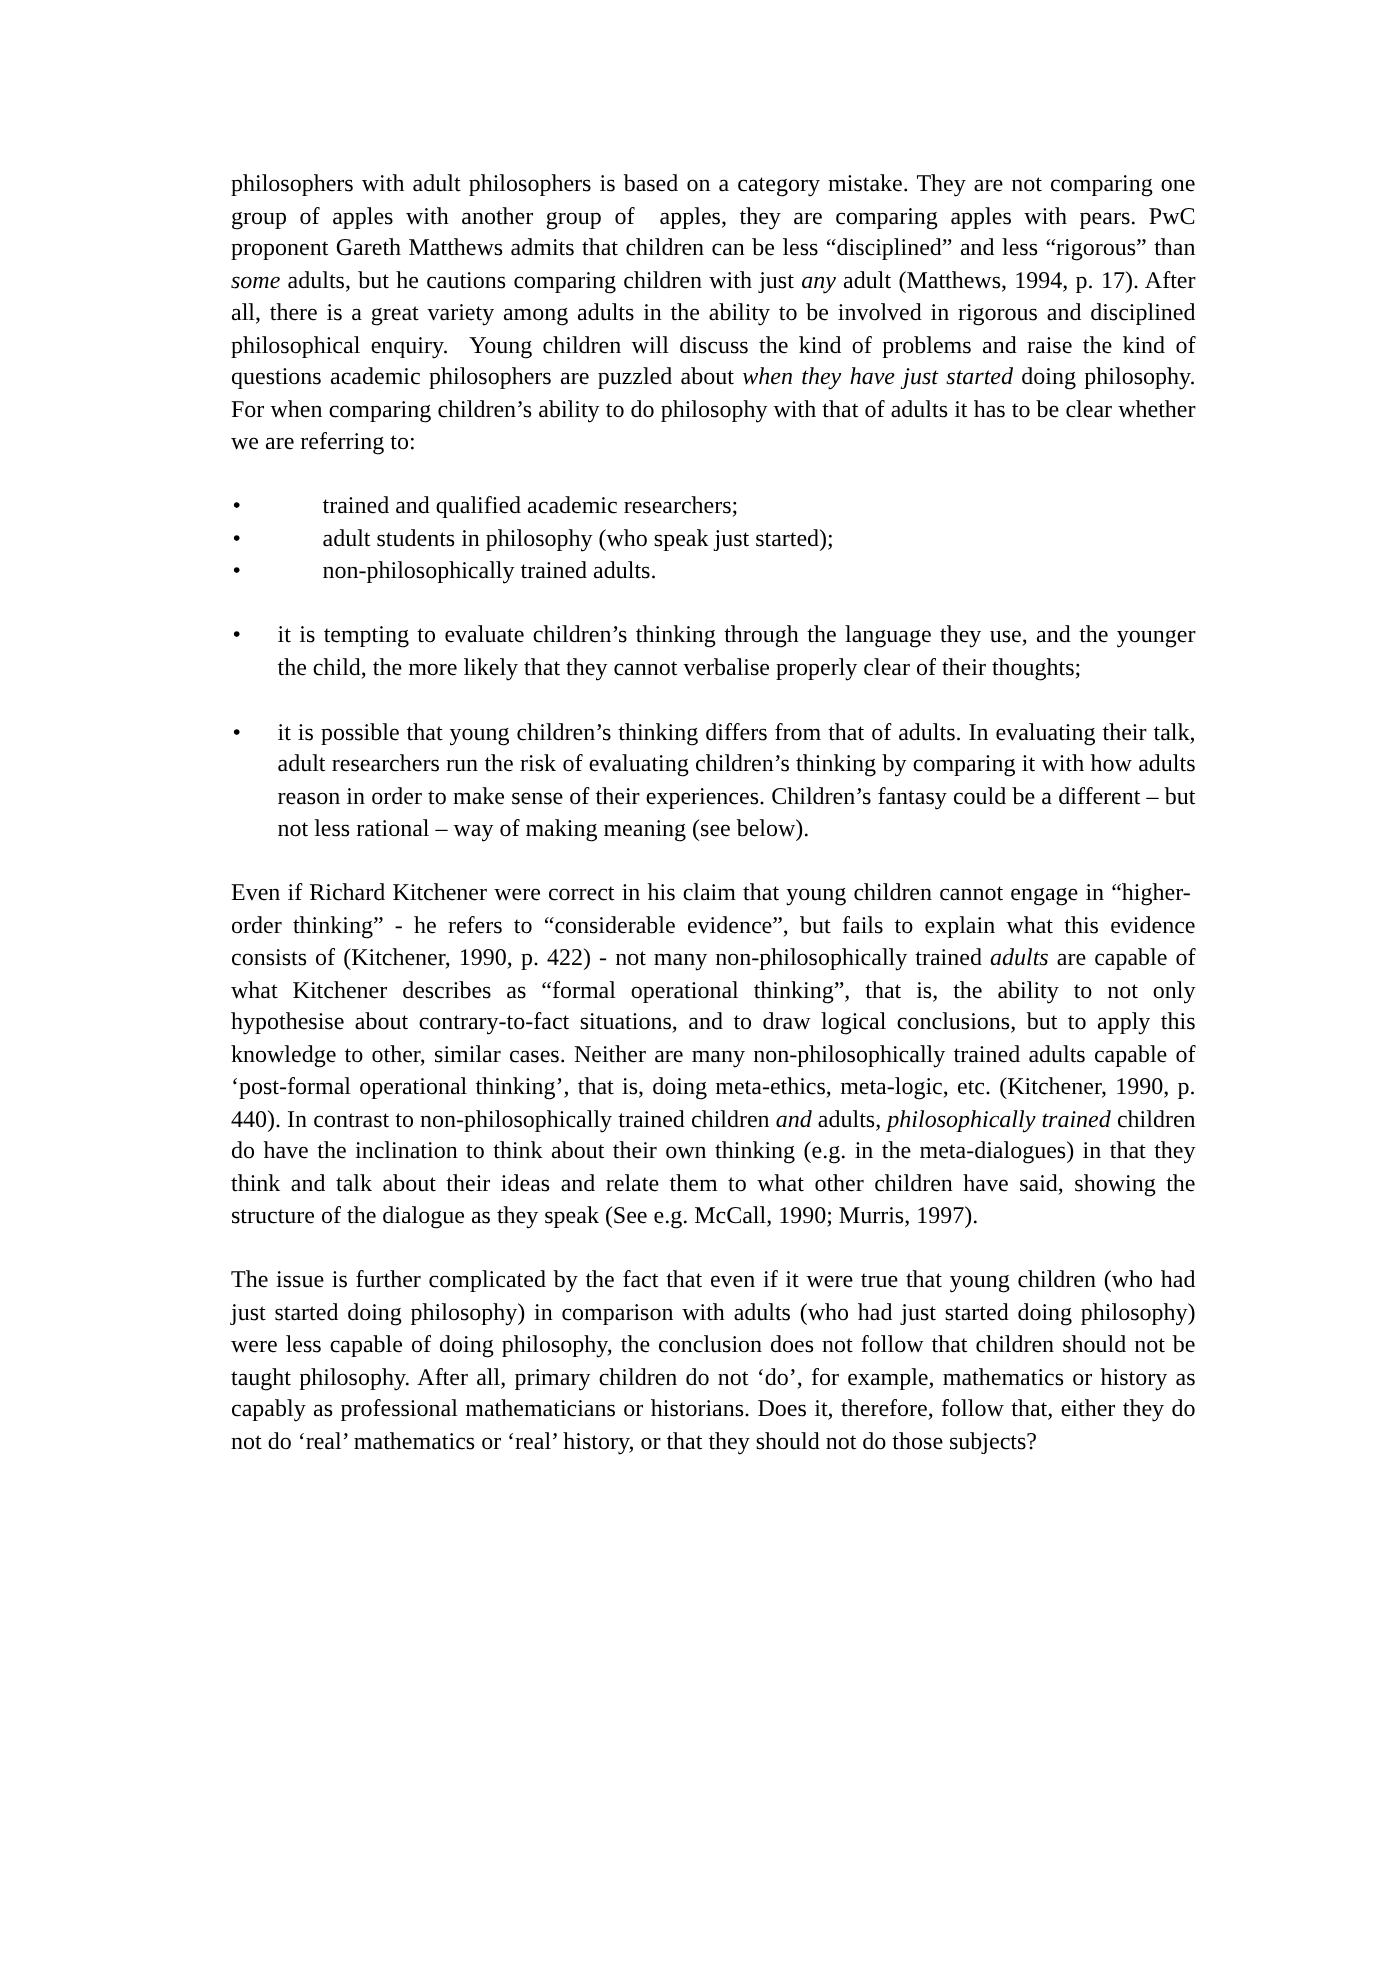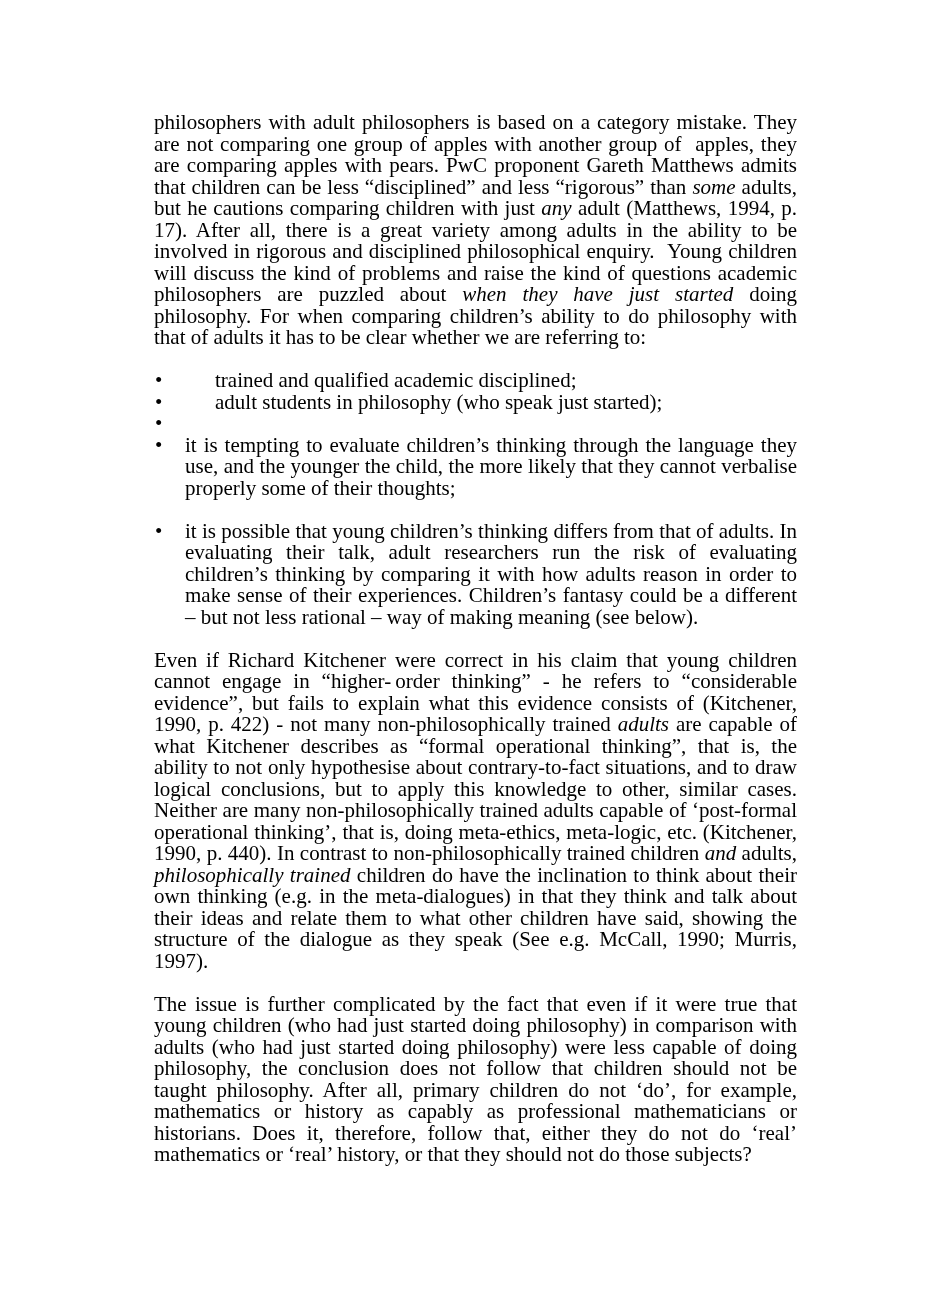--- a/index.html
+++ b/index.html
@@ -14,21 +14,21 @@
     background: #ffffff;
     overflow: hidden;
     font-family: "Liberation Serif", "DejaVu Serif", serif;
     color: #000000;
   }
   .content {
     position: absolute;
     left: 154px;
     top: 112px;
     width: 643px;
-    font-size: 21px;
+    font-size: 16px;
     line-height: 21.5px;
     text-align: justify;
   }
   .para {
     margin: 0 0 21.5px 0;
   }
   .italic {
     font-style: italic;
   }
   ul.doc-list {
@@ -63,36 +63,37 @@
 <body>
 
 <div class="page">
   <div class="content">
 
     <p class="para"><span>philosophers with adult philosophers is based on a category mistake. They are not comparing one group of apples with another group of &nbsp;apples, they are comparing apples with pears. PwC proponent Gareth Matthews admits that children can be less “disciplined” and less “rigorous” than </span><span class="italic">some</span><span> adults, but he cautions comparing children with just </span><span class="italic">any</span><span> adult (Matthews, 1994, p. 17). After all, there is a great variety among adults in the ability to be involved in rigorous and disciplined philosophical enquiry. &nbsp;Young children will discuss the kind of problems and raise the kind of questions academic philosophers are puzzled about </span><span class="italic">when they have just started</span><span> doing philosophy. For when comparing children’s ability to do philosophy with that of adults it has to be clear whether we are referring to:</span></p>
 
     <ul class="doc-list list-tabbed">
       <li>
         <span class="bullet">•</span>
-        <span>trained and qualified academic disciplined;</span>
+        <span>trained and qualified academic researchers;</span>
       </li>
       <li>
         <span class="bullet">•</span>
         <span>adult students in philosophy (who speak just started);</span>
       </li>
       <li>
         <span class="bullet">•</span>
+        <span>non-philosophically trained adults.</span>
       </li>
     </ul>
 
 
     <ul class="doc-list list-hanging">
       <li>
         <span class="bullet">•</span>
-        <span>it is tempting to evaluate children’s thinking through the language they use, and the younger the child, the more likely that they cannot verbalise properly some of their thoughts;</span>
+        <span>it is tempting to evaluate children’s thinking through the language they use, and the younger the child, the more likely that they cannot verbalise properly clear of their thoughts;</span>
       </li>
       <li>
         <span class="bullet">•</span>
         <span>it is possible that young children’s thinking differs from that of adults. In evaluating their talk, adult researchers run the risk of evaluating children’s thinking by comparing it with how adults reason in order to make sense of their experiences. Children’s fantasy could be a different – but not less rational – way of making meaning (see below).</span>
       </li>
     </ul>
 
     <p class="para"><span>Even if Richard Kitchener were correct in his claim that young children cannot engage in “higher- order thinking” - he refers to “considerable evidence”, but fails to explain what this evidence consists of (Kitchener, 1990, p. 422) - not many non-philosophically trained </span><span class="italic">adults</span><span> are capable of what Kitchener describes as “formal operational thinking”, that is, the ability to not only hypothesise about contrary-to-fact situations, and to draw logical conclusions, but to apply this knowledge to other, similar cases. Neither are many non-philosophically trained adults capable of ‘post-formal operational thinking’, that is, doing meta-ethics, meta-logic, etc. (Kitchener, 1990, p. 440). In contrast to non-philosophically trained children </span><span class="italic">and</span><span> adults, </span><span class="italic">philosophically trained</span><span> children do have the inclination to think about their own thinking (e.g. in the meta-dialogues) in that they think and talk about their ideas and relate them to what other children have said, showing the structure of the dialogue as they speak (See e.g. McCall, 1990; Murris, 1997).</span></p>
 
     <p class="para">The issue is further complicated by the fact that even if it were true that young children (who had just started doing philosophy) in comparison with adults (who had just started doing philosophy) were less capable of doing philosophy, the conclusion does not follow that children should not be taught philosophy. After all, primary children do not ‘do’, for example, mathematics or history as capably as professional mathematicians or historians. Does it, therefore, follow that, either they do not do ‘real’ mathematics or ‘real’ history, or that they should not do those subjects?</p>

